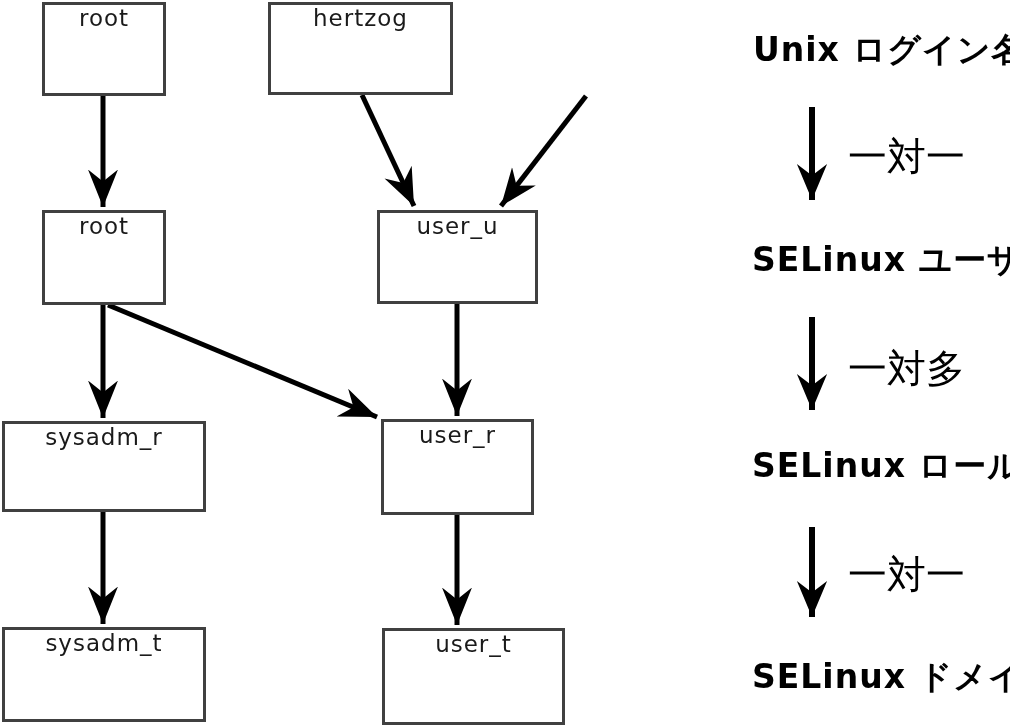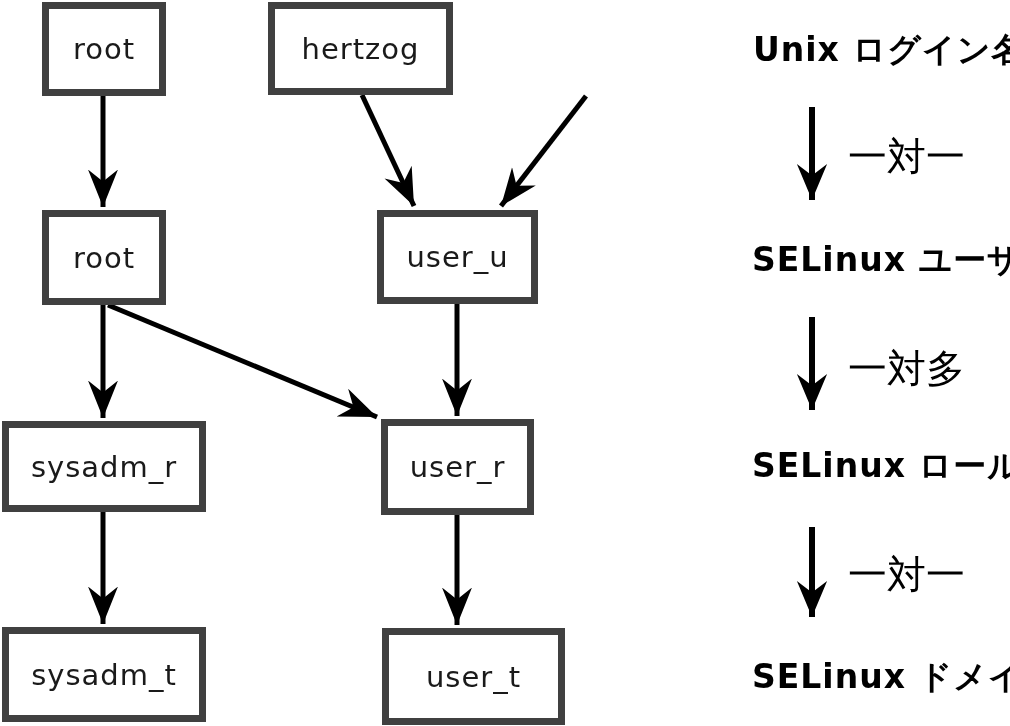--- a/index.html
+++ b/index.html
@@ -18,26 +18,26 @@
   .edges-svg {
     position: absolute;
     left: 0;
     top: 0;
     width: 1010px;
     height: 726px;
   }
   .node {
     position: absolute;
     box-sizing: border-box;
-    border: 7px solid #404040;
+    border: 3px solid #404040;
     background: #ffffff;
     display: flex;
-    align-items: center;
+    align-items: flex-start;
     justify-content: center;
-    font-size: 29px;
+    font-size: 23px;
     color: #1a1a1a;
     letter-spacing: 1px;
     white-space: nowrap;
   }
   .legend-heading {
     position: absolute;
     font-weight: 700;
     font-size: 33px;
     line-height: 1;
     color: #000000;

